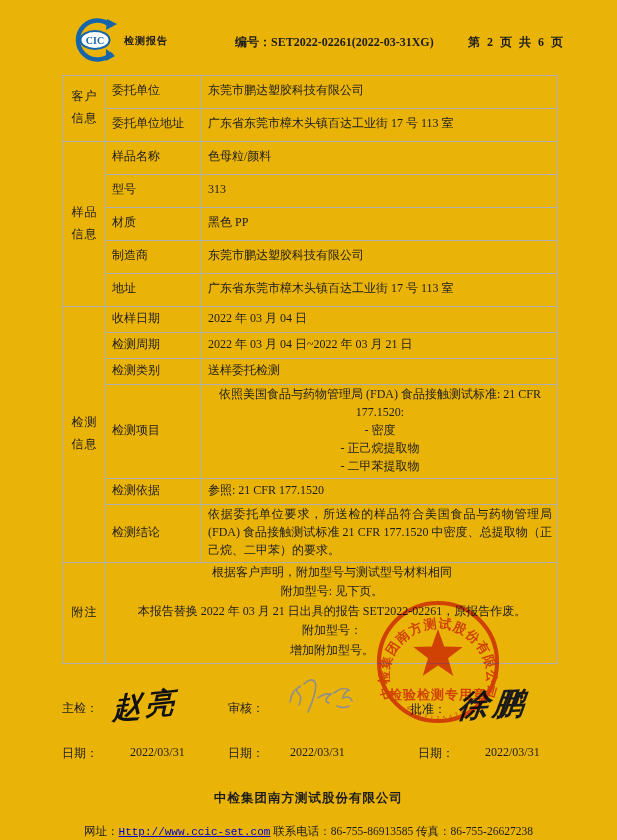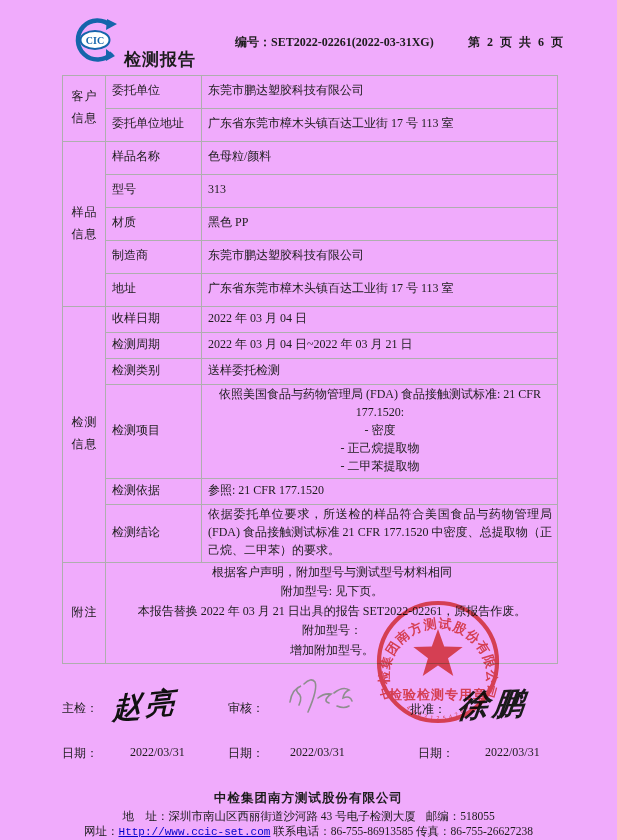--- a/index.html
+++ b/index.html
@@ -1,22 +1,22 @@
 <!DOCTYPE html>
 <html><head>
 <meta charset="utf-8">
 <style>
   html,body{margin:0;padding:0;background:#e8e8e8;}
   .page{
-    position:relative;width:617px;height:840px;margin:0 auto;background:#f0abfc;
+    position:relative;width:617px;height:840px;margin:0 auto;background:#eab308;
     font-family:"Liberation Serif","DejaVu Serif",serif;color:#1c1c1c;overflow:hidden;
   }
   
   .hdr-logo{position:absolute;left:70px;top:15px;width:52px;height:50px;}
-  .hdr-title{position:absolute;left:124px;top:34px;font-size:17px;font-weight:bold;letter-spacing:1px;margin-top:14px;}
+  .hdr-title{position:absolute;left:124px;top:34px;font-size:10px;font-weight:bold;letter-spacing:1px;}
   .hdr-no{position:absolute;left:235px;top:34px;font-size:12px;font-weight:bold;}
   .hdr-page{position:absolute;left:468px;top:34px;font-size:12px;font-weight:bold;letter-spacing:2px;}
   
   table.doc{position:absolute;left:62px;top:75px;width:496px;border-collapse:collapse;table-layout:fixed;}
   table.doc td{border:1.5px solid #aeaeae;font-size:12px;color:#1c1c1c;padding:0 5px 3px 6px;vertical-align:middle;}
   td.group{width:43px;text-align:center;padding:0;}
   td.flabel{width:96px;}
   .gline{display:block;line-height:22px;letter-spacing:1px;}
   .mline{line-height:18px;}
   .nline{line-height:19.4px;}
@@ -183,20 +183,17 @@
     <text font-size="13" font-weight="bold" fill="#e0473c" letter-spacing="1" font-family="Liberation Serif, DejaVu Serif, serif">
       <textPath href="#arcTop" startOffset="50%" text-anchor="middle">中检集团南方测试股份有限公司</textPath>
     </text>
     <text x="71" y="107" text-anchor="middle" font-size="13" font-weight="bold" fill="#e0473c" letter-spacing="1" font-family="Liberation Serif, DejaVu Serif, serif">检验检测专用章</text>
     <text font-size="5.5" fill="#e0473c" font-family="DejaVu Sans Mono, monospace">
       <textPath href="#arcBot" startOffset="50%" text-anchor="middle">4 4 0 3 1 2 5 4 2 0 7</textPath>
     </text>
   </svg>
 
   <div class="ft ft1">中检集团南方测试股份有限公司</div>
-  <div class="ft ft2">
-    <span>地　址：</span><span>深圳市南山区西丽街道沙河路 43 号电子检测大厦</span><span class="sp"></span><span>邮编：</span><span>518055</span>
-  </div>
   <div class="ft ft3">
     <span>网址：</span><a href="#">Http://www.ccic-set.com</a> <span>联系电话：</span><span>86-755-86913585</span> <span>传真：</span><span>86-755-26627238</span>
   </div>
 
 </div>
 
 </body></html>

